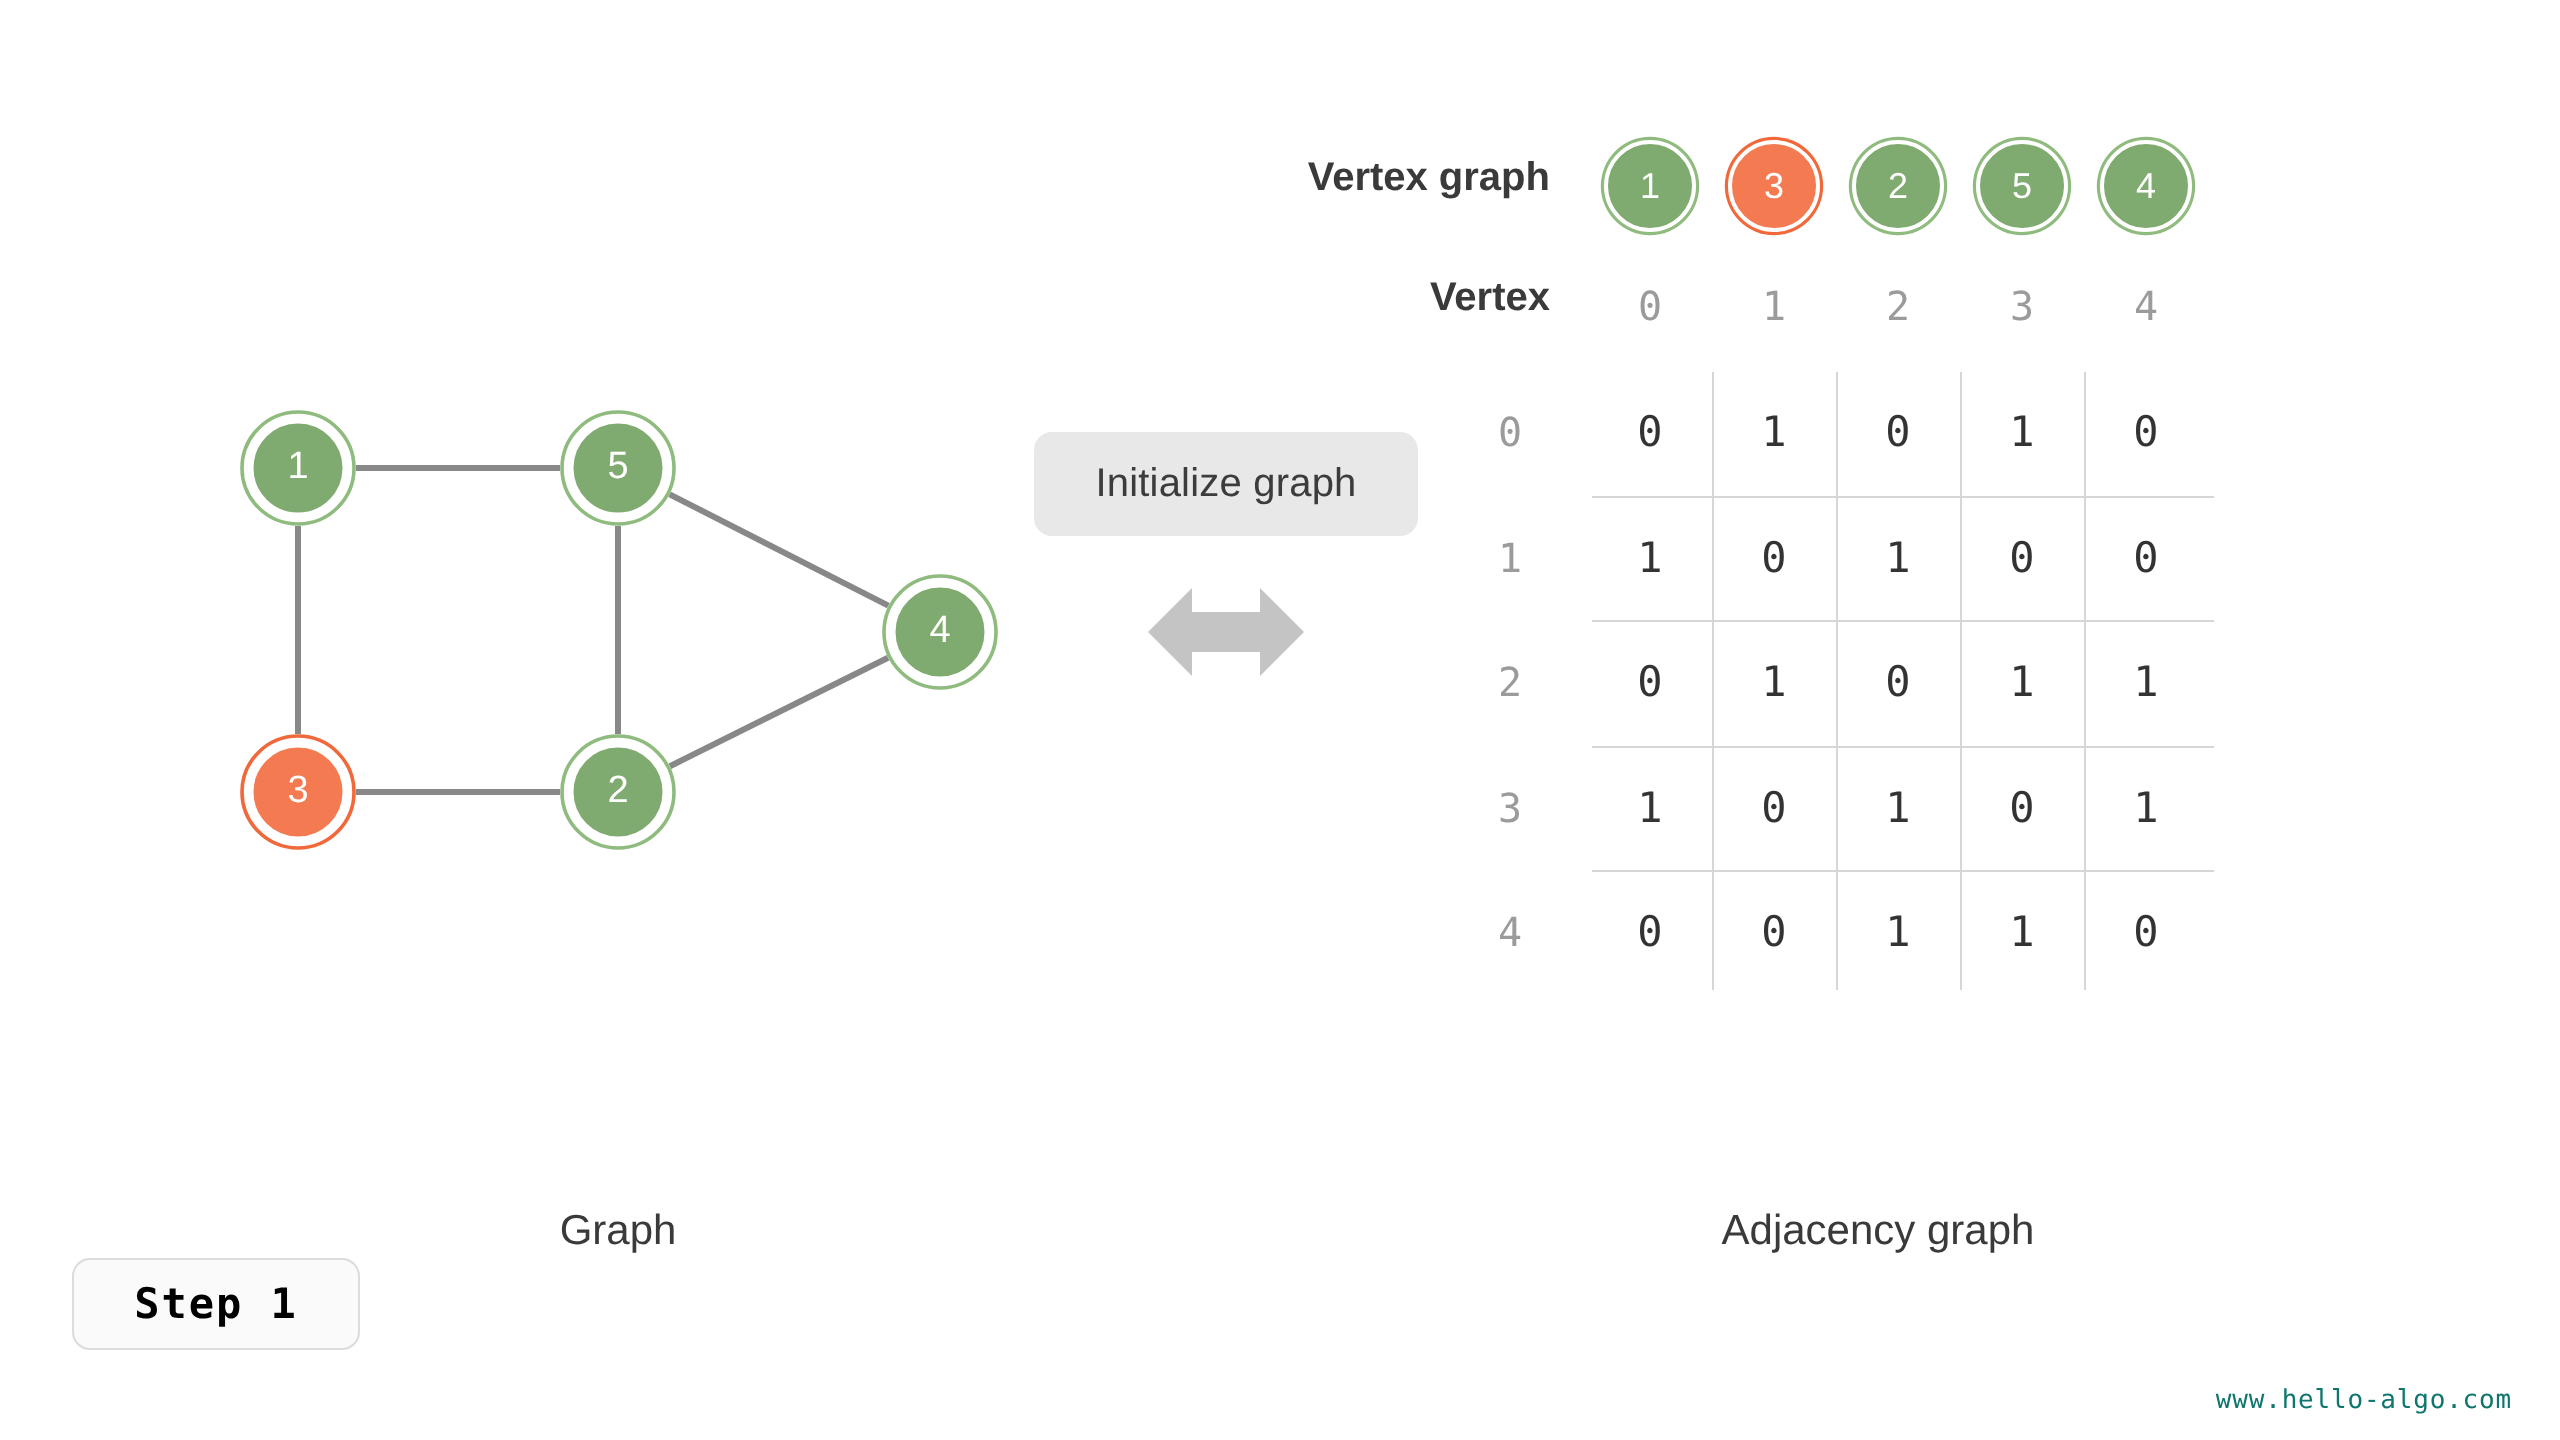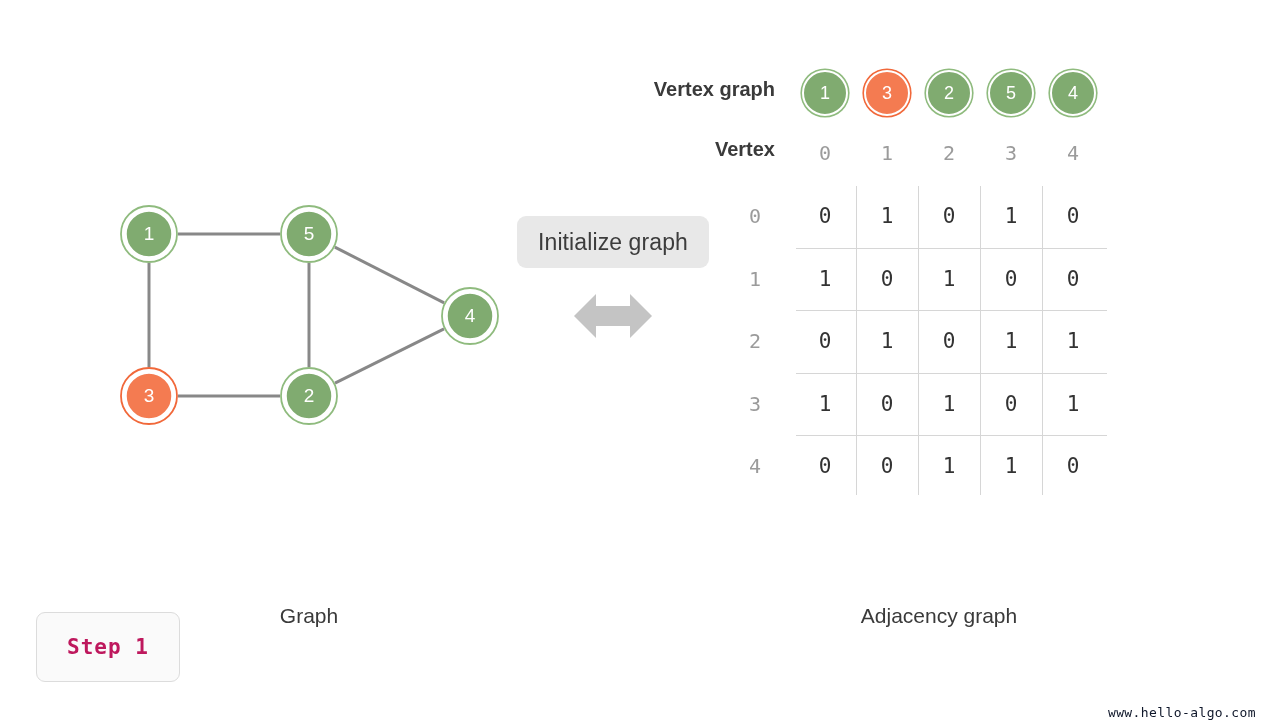--- a/index.html
+++ b/index.html
@@ -38,21 +38,21 @@
   
   #op-tag {
     position: absolute;
     left: 517px; top: 216px;
     width: 192px; height: 52px;
     background: #e8e8e8;
     border-radius: 9px;
     display: flex;
     align-items: center;
     justify-content: center;
-    font-size: 23px;
+    font-size: 20px;
     color: #3c3c3c;
     letter-spacing: .1px;
   }
   #double-arrow {
     position: absolute;
     left: 574px; top: 294px;
   }
 
   
   #matrix-panel {
@@ -122,43 +122,43 @@
     text-align: center;
     transform: translateX(-50%);
     white-space: nowrap;
   }
   #caption-graph  { left: 309px; top: 604px; }
   #caption-matrix { left: 939px; top: 604px; }
 
   
   #step-badge {
     position: absolute;
-    left: 36px; top: 612px;
-    width: 144px; height: 70px;
+    left: 36px; top: 629px;
+    width: 144px; height: 46px;
     background: #fafafa;
     border: 1px solid #dcdcdc;
     border-radius: 9px;
     display: flex;
     align-items: center;
     justify-content: center;
     font-family: "DejaVu Sans Mono", monospace;
     font-size: 21px;
     font-weight: bold;
-    color: #be185d;
+    color: #000000;
     letter-spacing: 1px;
     box-sizing: border-box;
   }
 
   
   #watermark {
     position: absolute;
-    right: 24px; bottom: 0;
+    right: 24px; bottom: 12px;
     font-family: "DejaVu Sans Mono", monospace;
     font-size: 13px;
-    color: #0f172a;
+    color: #0f766e;
     letter-spacing: .4px;
   }
 </style>
 </head>
 <body>
 
 <div id="graph-panel">
   <svg id="graph-svg" width="520" height="600">
     <g id="edge-layer">
         <line x1="178" y1="234" x2="280" y2="234" stroke="#888888" stroke-width="3"></line>

